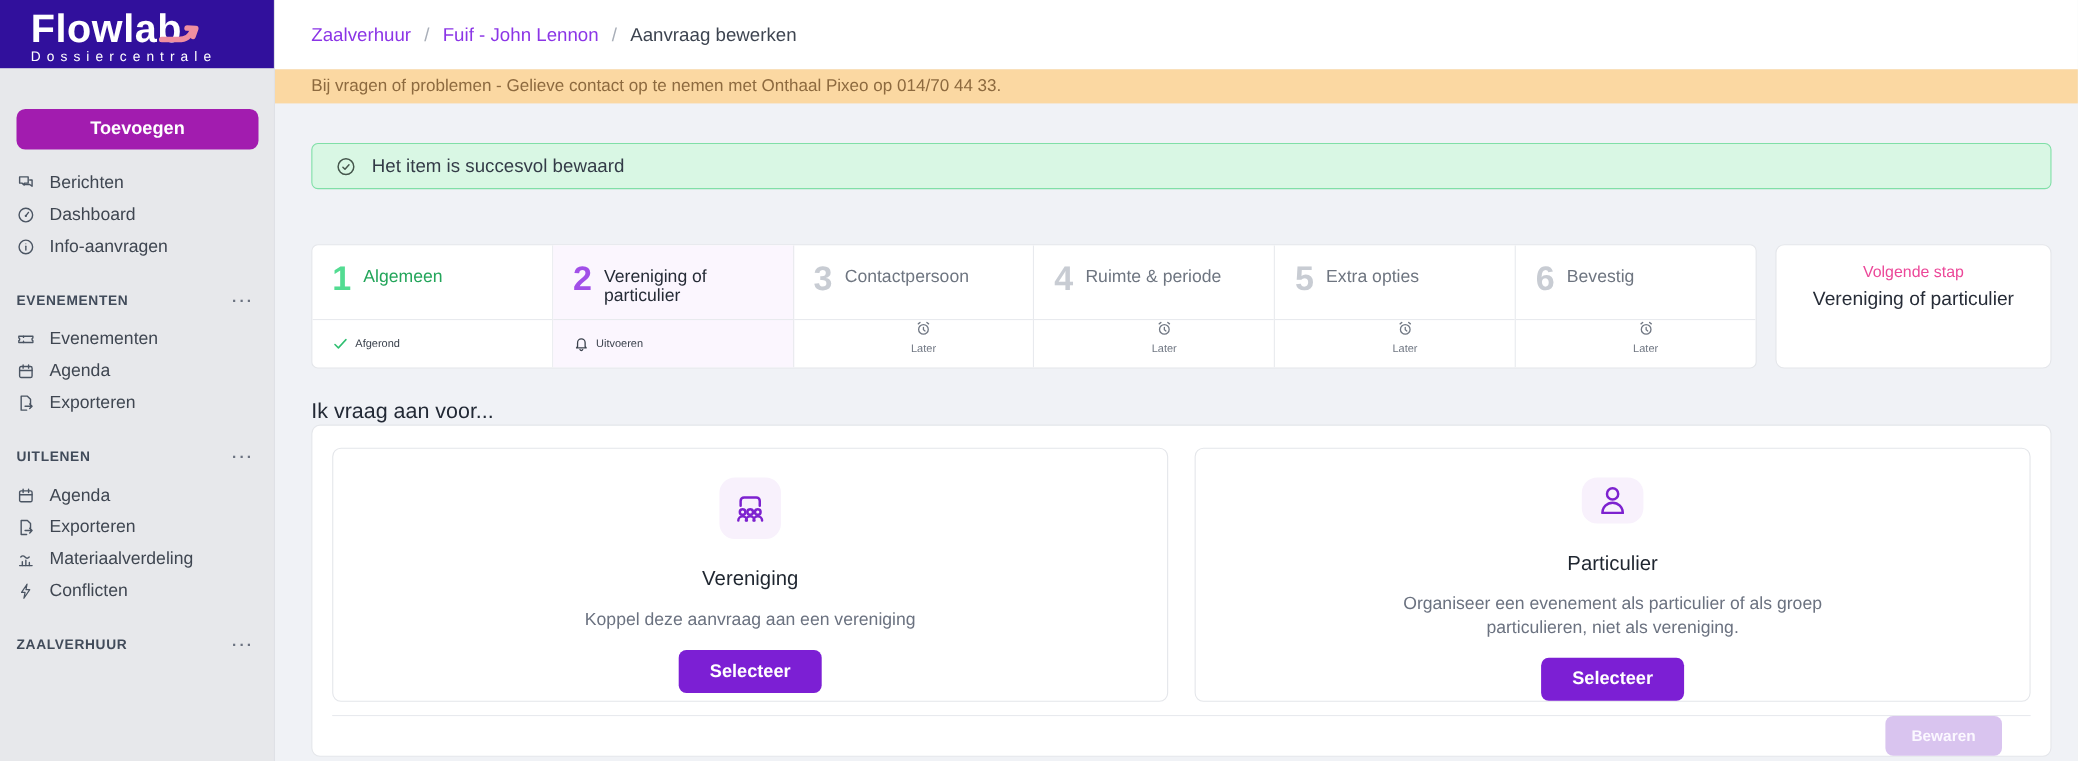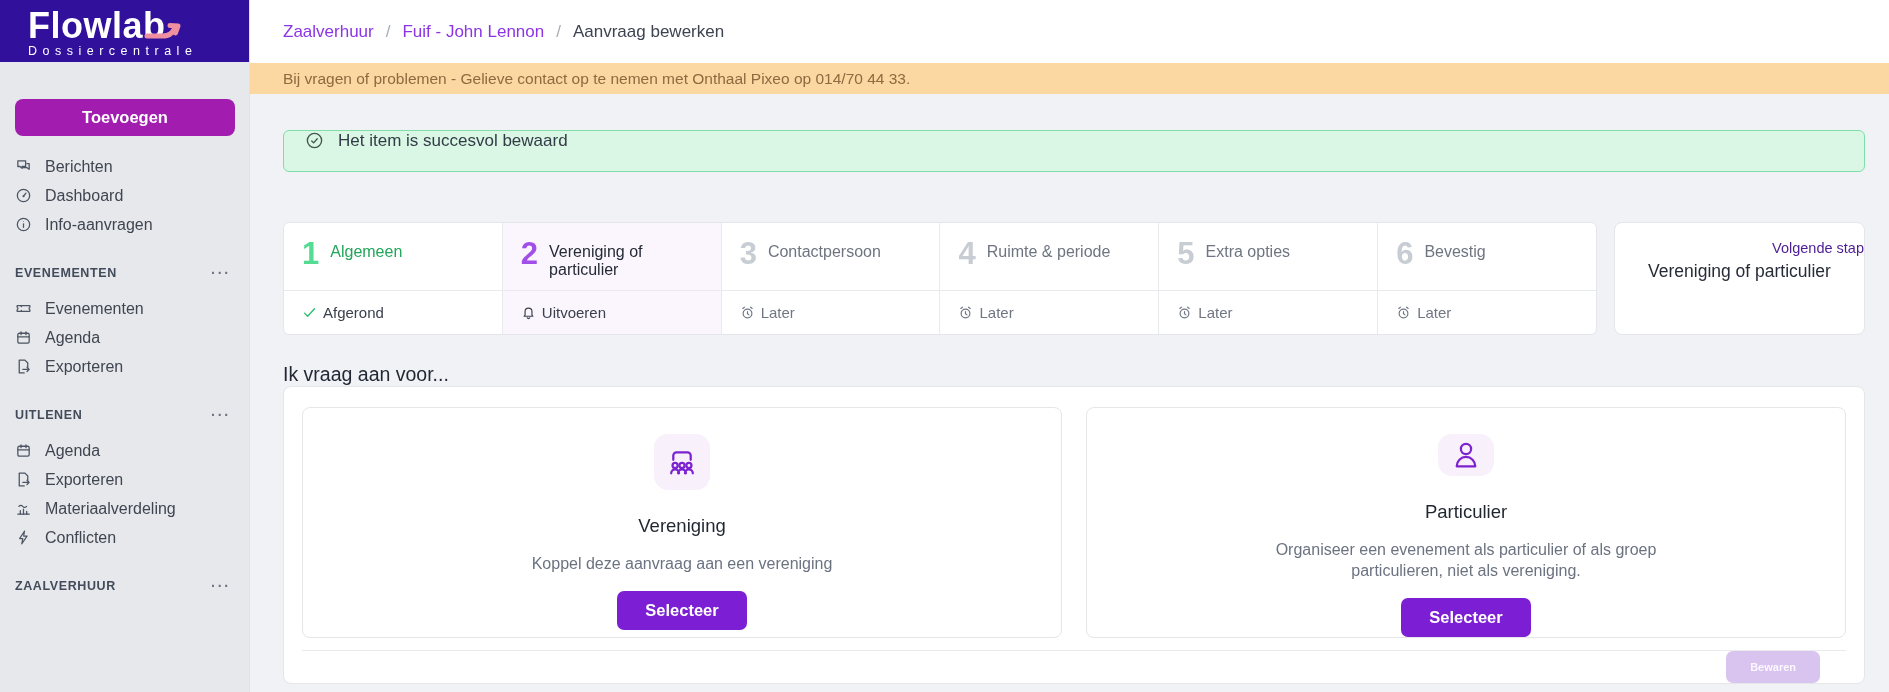--- a/index.html
+++ b/index.html
@@ -26,62 +26,62 @@
   
   .main { position:absolute; left:250px; top:0; width:1639px; height:692px; }
   .topbar { height:63px; background:#fff; display:flex; align-items:center; padding-left:33px; }
   .breadcrumb { display:flex; align-items:center; font-size:17px; }
   .crumb-link { color:#8b35e6; text-decoration:none; cursor:pointer; }
   .crumb-sep { color:#a8aeb8; margin:0 12px; }
   .crumb-current { color:#3d4450; }
   .notice { height:31px; background:#fbd8a2; display:flex; align-items:center; padding-left:33px; font-size:15.5px; color:#8d6a3f; }
   .content { padding:0 24px 0 33px; }
 
-  .alert { margin-top:36px; height:42px; background:#d9f7e4; border:1px solid #80dfa7; border-radius:6px; display:flex; align-items:flex-start; padding-left:21px; gap:14px; }
+  .alert { margin-top:36px; height:42px; background:#d9f7e4; border:1px solid #80dfa7; border-radius:6px; display:flex; align-items:center; padding-left:21px; gap:14px; }
   .alert .ic { color:#45564c; display:flex; }
   .alert-text { font-size:17px; font-weight:500; color:#333b47; }
 
   .wizard-row { margin-top:50px; display:flex; gap:17px; height:113px; }
   .wizard { flex:1; background:#fff; border:1px solid #e4e6ea; border-radius:6px; display:flex; overflow:hidden; }
   .step { flex:1 1 0; display:flex; flex-direction:column; border-right:1px solid #e8eaee; cursor:pointer; }
   .step:last-child { border-right:none; }
   .step.active { background:#fbf6fe; }
   .step-top { height:67px; padding:15px 10px 0 18px; display:flex; align-items:flex-start; }
   .step-num { font-size:31px; font-weight:700; line-height:1; }
   .step-lbl { font-size:16px; margin-left:11px; padding-top:5px; }
   .step.done .step-num { color:#53dc92; }
   .step.done .step-lbl { color:#23a55a; }
   .step.active .step-num { color:#a14fe8; }
   .step.active .step-lbl { color:#252b36; font-weight:500; }
   .step.later .step-num { color:#c8ccd3; }
   .step.later .step-lbl { color:#6e7580; }
-  .step-status { height:44px; border-top:1px solid #e8eaee; display:flex; align-items:center; padding-left:18px; gap:6px; font-size:15px; }
+  .step-status { height:44px; border-top:1px solid #e8eaee; display:flex; align-items:center; padding-left:18px; gap:6px; font-size:10px; }
   .step.done .step-status { color:#3a414c; }
   .step.done .step-status .ic { color:#2fbf71; }
   .step.active .step-status { color:#3a414c; }
   .step.active .step-status .ic { color:#3a414c; }
-  .step.later .step-status { color:#707783; }
+  .step.later .step-status { color:#707783;flex-direction:column; }
   .step.later .step-status .ic { color:#707783; }
   .step-status .ic { display:flex; }
 
   .next-card { width:251px; flex:none; background:#fff; border:1px solid #e4e6ea; border-radius:8px; text-align:center; padding-top:17px; }
-  .next-caption { font-size:14.5px; color:#4c1d95;text-align:right; }
+  .next-caption { font-size:14.5px; color:#ec4899; }
   .next-value { font-size:17.5px; color:#262c37; margin-top:5px; }
 
   .body-row { margin-top:20px; display:flex;flex-direction:column; }
   .question { width:535px; flex:none; padding-top:8px; font-size:19.5px; color:#222935; }
   .panel { flex:1; height:318px; background:#fff; border:1px solid #e4e6ea; border-radius:8px; padding:20px 18px 0 18px; display:flex; flex-direction:column; }
   .cards { display:flex; gap:24px; }
   .option-card { flex:1 1 0; height:231px; background:#fff; border:1px solid #e4e6ea; border-radius:8px; display:flex; flex-direction:column; align-items:center; padding-top:26px; }
   .icon-tile { width:56px; height:56px; border-radius:14px; background:#f8f1fc; color:#7d22cf; display:flex; align-items:center; justify-content:center; }
   .card-title { margin-top:25px; font-size:18.5px; font-weight:500; color:#1f2630; }
   .card-desc { margin-top:17px; font-size:16px; color:#6b7280; text-align:center; line-height:1.3; max-width:460px; }
   .select-btn { margin-top:16px; background:#7c1fd4; border:none; border-radius:7px; color:#fff; font-family:inherit; font-size:16.5px; font-weight:700; padding:10px 28px; cursor:pointer; }
   .panel-footer { margin-top:12px; border-top:1px solid #e8eaee; flex:1; display:flex; align-items:center; justify-content:flex-end; padding-right:26px; }
-  .save-btn { background:#d9c4ef; border:none; border-radius:7px; color:#fbf8ff; font-family:inherit; font-size:11px; font-weight:700; padding:10px 24px; cursor:default; }
+  .save-btn { background:#d9c4ef; border:none; border-radius:7px; color:#fbf8ff; font-family:inherit; font-size:14px; font-weight:700; padding:10px 24px; cursor:default; }
 </style>
 </head>
 <body>
 
 <aside class="sidebar">
   <div class="logo">
     <div class="logo-title">
       <span>Flowlab</span>
       <span class="logo-arrow">
         <svg width="38" height="24" viewBox="0 0 38 24" fill="none">

